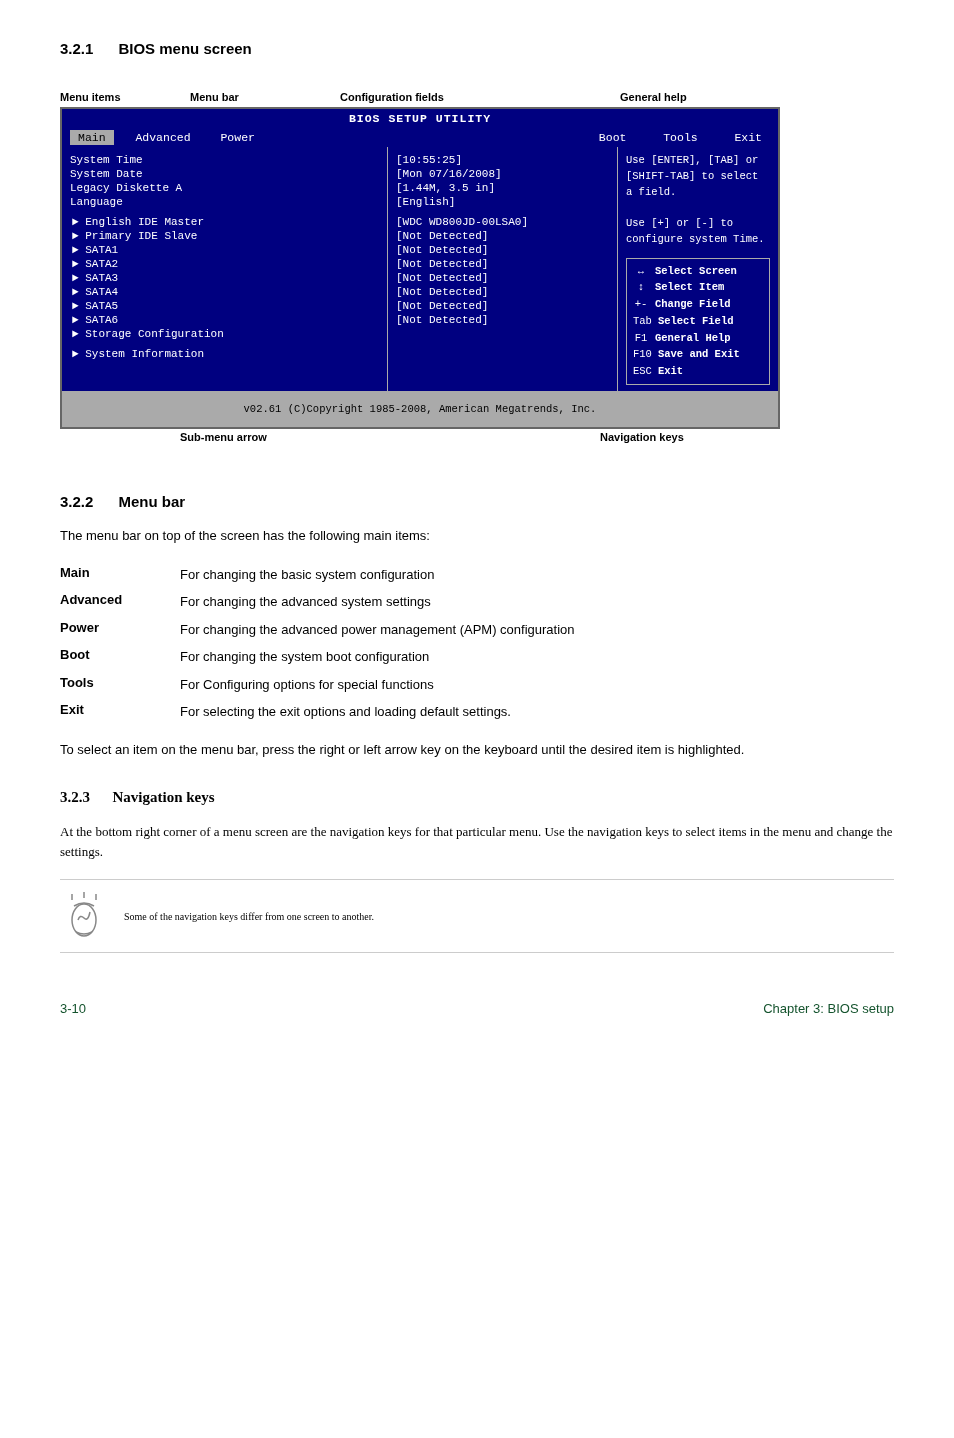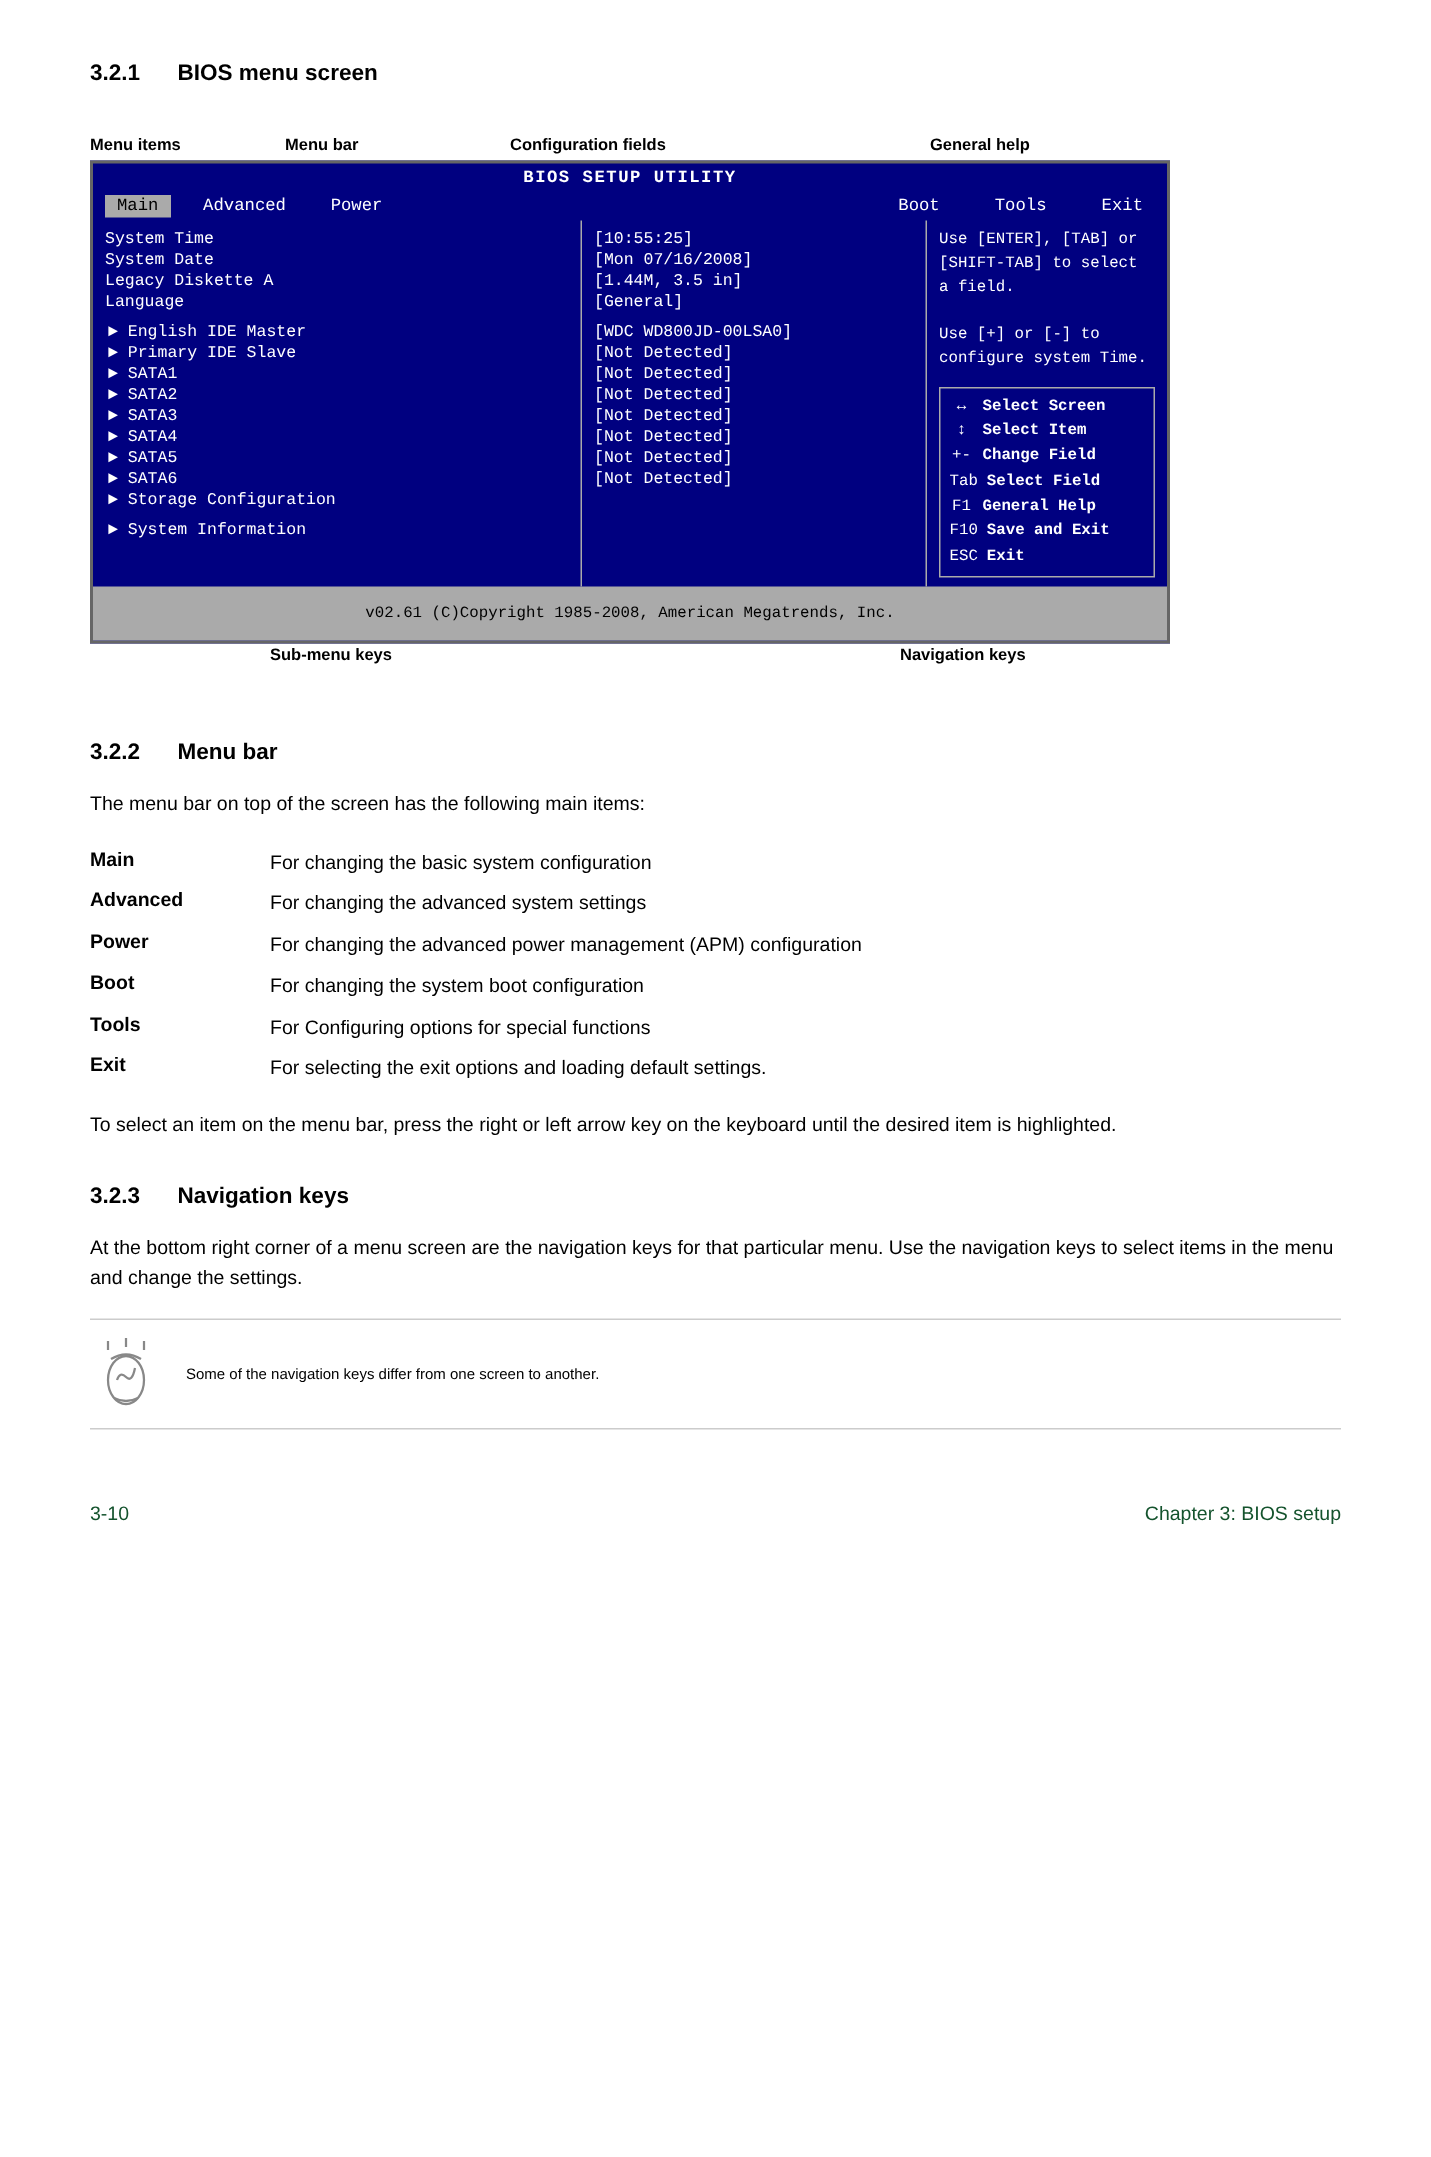--- a/index.html
+++ b/index.html
@@ -217,20 +217,21 @@
     .menu-table tr td:first-child {
       font-weight: bold;
       width: 120px;
       padding-right: 10px;
     }
     .menu-table tr td:last-child {
       line-height: 1.5;
     }
     .nav-keys-section {
       margin-bottom: 40px;
+      font-family: Liberation Serif, serif;
     }
     .nav-keys-desc {
       line-height: 1.6;
       margin-bottom: 16px;
     }
 
     
     .note-box {
       display: flex;
       align-items: center;
@@ -305,21 +306,21 @@
         <div class="menu-item submenu">► SATA6</div>
         <div class="menu-item submenu">► Storage Configuration</div>
         <div class="section-gap"></div>
         <div class="menu-item submenu">► System Information</div>
       </div>
 
       <div class="bios-middle-panel">
         <div class="value-item">[10:55:25]</div>
         <div class="value-item">[Mon 07/16/2008]</div>
         <div class="value-item">[1.44M, 3.5 in]</div>
-        <div class="value-item">[General]</div>
+        <div class="value-item">[English]</div>
         <div class="section-gap"></div>
         <div class="value-item">[WDC WD800JD-00LSA0]</div>
         <div class="value-item">[Not Detected]</div>
         <div class="value-item">[Not Detected]</div>
         <div class="value-item">[Not Detected]</div>
         <div class="value-item">[Not Detected]</div>
         <div class="value-item">[Not Detected]</div>
         <div class="value-item">[Not Detected]</div>
         <div class="value-item">[Not Detected]</div>
       </div>
@@ -362,21 +363,21 @@
             <span class="nav-key">Exit</span>
           </div>
         </div>
       </div>
     </div>
 
     <div class="bios-footer">v02.61  (C)Copyright 1985-2008, American Megatrends, Inc.</div>
   </div>
 
   <div class="diagram-labels-bottom">
-    <span class="label-submenu-items">Sub-menu keys</span>
+    <span class="label-submenu-items">Sub-menu arrow</span>
     <span class="label-navigation-keys">Navigation keys</span>
   </div>
 </div>
 
 <div class="menu-bar-section">
   <div class="section-heading">
     <span>3.2.2</span>&nbsp;&nbsp;&nbsp;&nbsp;&nbsp;
     <span>Menu bar</span>
   </div>
 

